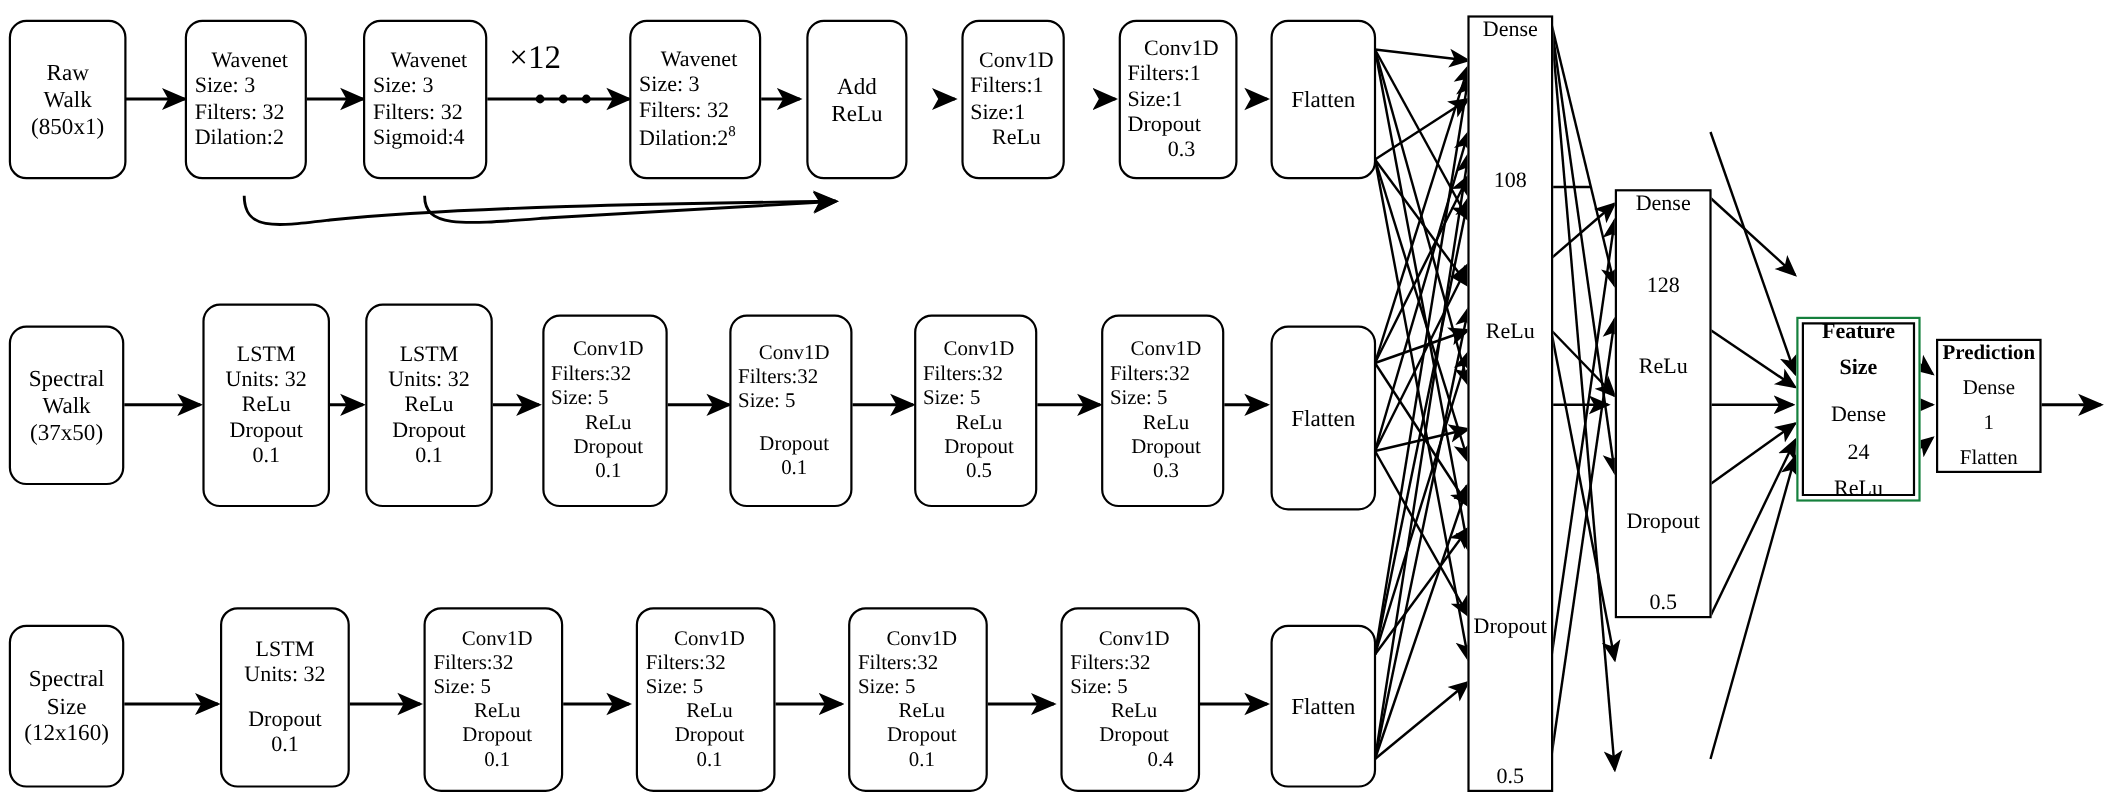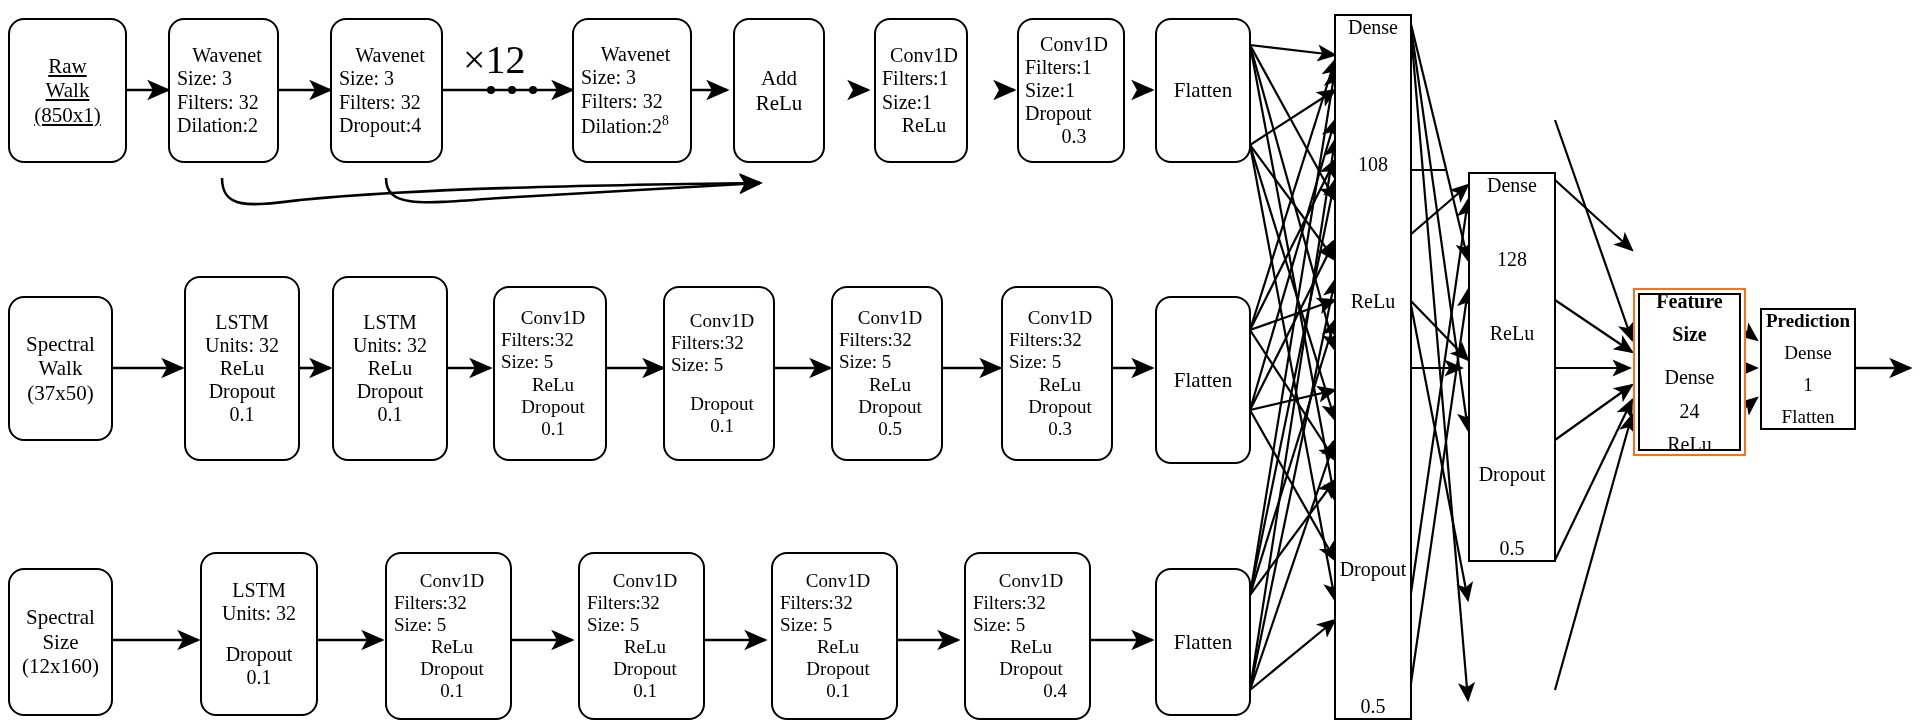--- a/index.html
+++ b/index.html
@@ -32,31 +32,31 @@
     flex-direction: column;
     align-items: center;
     justify-content: center;
     text-align: center;
     line-height: 1.16;
     z-index: 3;
   }
   .node.rounded { border-radius: 16px; }
   .node.sharp { border-radius: 0; justify-content: space-between; }
   .node.double {
-    border: 2px solid #f97316;
+    border: 2px solid #15803d;
     box-shadow: inset 0 0 0 3px #fff, inset 0 0 0 5px #000;
     gap: 10px;
   }
   .node .ln { display: block; white-space: nowrap; }
   .node .gap { display:block; height: 0.85em; }
   .node .bold { font-weight: bold; }
   .lbl-mult {
     position: absolute;
     z-index: 4;
-    font-size: 40px;
+    font-size: 30px;
     white-space: nowrap;
   }
   .dots {
     position: absolute;
     z-index: 4;
     display: flex;
     gap: 13px;
     align-items: center;
   }
   .dots i {
@@ -169,38 +169,38 @@
       <line x1="1705" y1="300" x2="1757" y2="340"></line>
       <line x1="1705" y1="368" x2="1757" y2="368"></line>
       <line x1="1705" y1="440" x2="1757" y2="398"></line>
     </g>
 
     <g stroke="#000" stroke-width="2.6" fill="none" marker-end="url(#ah)">
       <line x1="1855" y1="368" x2="1910" y2="368"></line>
     </g>
   </svg>
 
-  <div class="node rounded" style="left:8px; top:18px; width:119px; height:145px; font-size:21px;text-decoration:underline;">
+  <div class="node rounded" style="left:8px; top:18px; width:107px; height:145px; font-size:21px;">
     <span class="ln">Raw</span>
     <span class="ln">Walk</span>
     <span class="ln">(850x1)</span>
   </div>
 
   <div class="node rounded" style="left:168px; top:18px; width:111px; height:145px; font-size:20px; align-items:flex-start; padding-left:7px;">
     <span class="ln" style="align-self:center;">Wavenet</span>
     <span class="ln">Size: 3</span>
     <span class="ln">Filters: 32</span>
     <span class="ln">Dilation:2</span>
   </div>
 
   <div class="node rounded" style="left:330px; top:18px; width:113px; height:145px; font-size:20px; align-items:flex-start; padding-left:7px;">
     <span class="ln" style="align-self:center;">Wavenet</span>
     <span class="ln">Size: 3</span>
     <span class="ln">Filters: 32</span>
-    <span class="ln">Dropout:4</span>
+    <span class="ln">Sigmoid:4</span>
   </div>
 
   <div class="lbl-mult" style="left:463px; top:36px;">×12</div>
 
   <div class="dots" style="left:487px; top:86px;">
     <i></i>
     <i></i>
     <i></i>
   </div>
 

